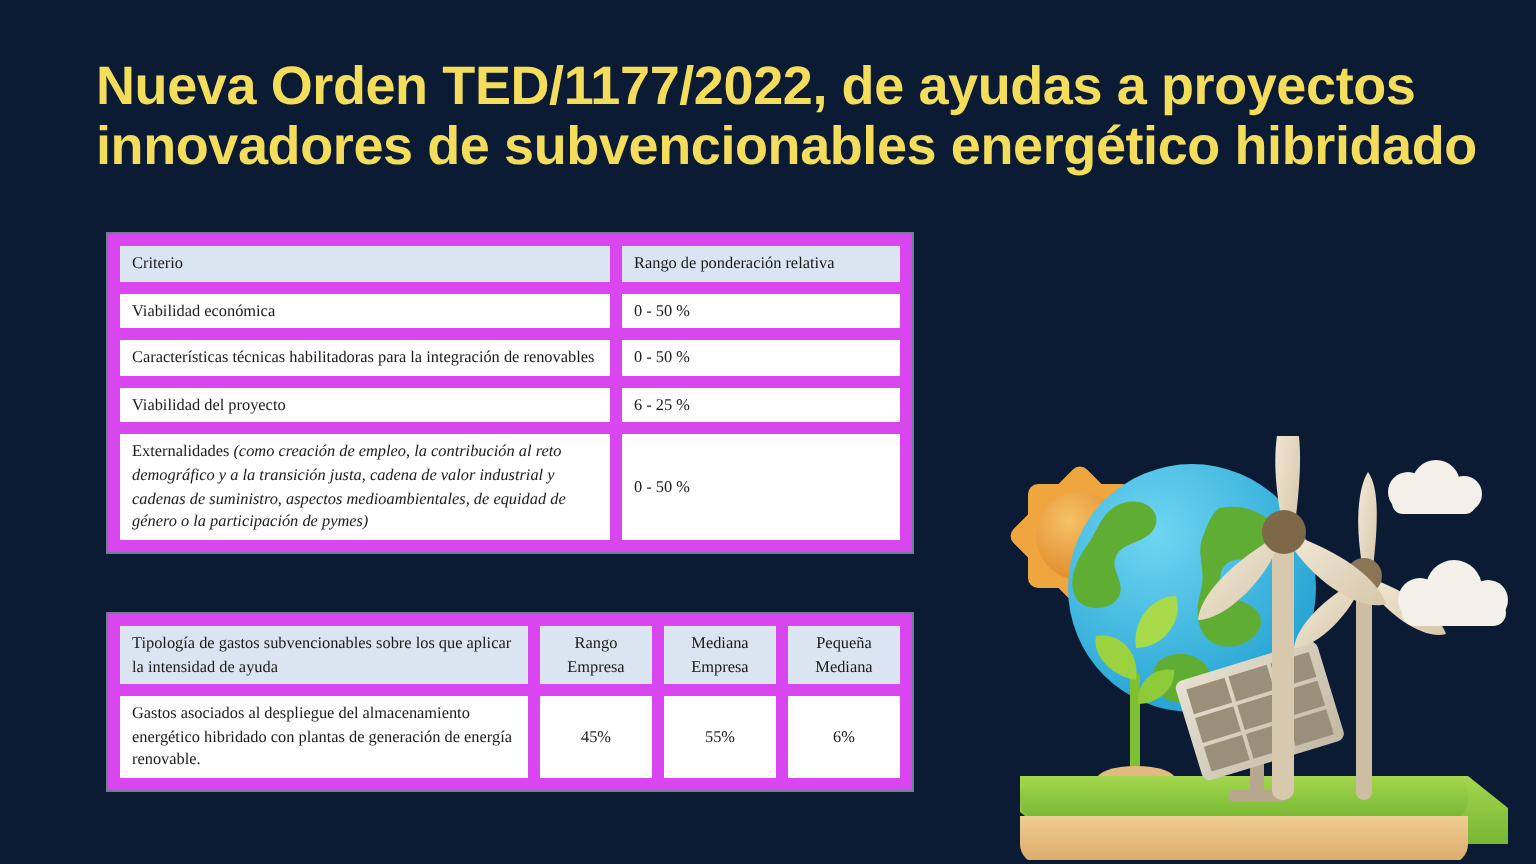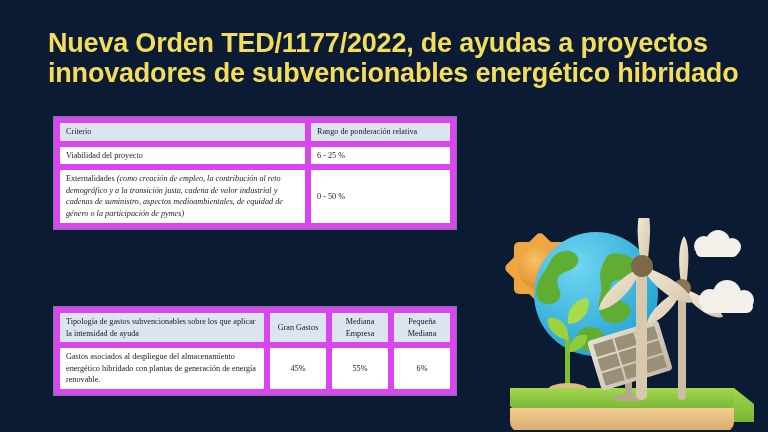--- a/index.html
+++ b/index.html
@@ -98,35 +98,43 @@
     <div class="title-line">innovadores de subvencionables energético hibridado</div>
   </div>
 
   <table class="tbl" id="table-criterios">
     <tbody>
       <tr>
         <td class="hdr c1">Criterio</td>
         <td class="hdr c2">Rango de ponderación relativa</td>
       </tr>
       <tr>
+        <td class="c1">Viabilidad económica</td>
+        <td class="c2">0 - 50 %</td>
+      </tr>
+      <tr>
+        <td class="c1">Características técnicas habilitadoras para la integración de renovables</td>
+        <td class="c2">0 - 50 %</td>
+      </tr>
+      <tr>
         <td class="c1">Viabilidad del proyecto</td>
         <td class="c2">6 - 25 %</td>
       </tr>
       <tr>
         <td class="c1"><span>Externalidades </span><span class="ital">(como creación de empleo, la contribución al reto demográfico y a la transición justa, cadena de valor industrial y cadenas de suministro, aspectos medioambientales, de equidad de género o la participación de pymes)</span></td>
         <td class="c2">0 - 50 %</td>
       </tr>
     </tbody>
   </table>
 
   <table class="tbl" id="table-tipologia">
     <tbody>
       <tr>
         <td class="hdr t1">Tipología de gastos subvencionables sobre los que aplicar la intensidad de ayuda</td>
-        <td class="hdr t2 ctr">Gran Gastos</td>
+        <td class="hdr t2 ctr">Rango Empresa</td>
         <td class="hdr t3 ctr">Mediana Empresa</td>
         <td class="hdr t4 ctr">Pequeña Mediana</td>
       </tr>
       <tr>
         <td class="t1">Gastos asociados al despliegue del almacenamiento energético hibridado con plantas de generación de energía renovable.</td>
         <td class="t2 ctr">45%</td>
         <td class="t3 ctr">55%</td>
         <td class="t4 ctr">6%</td>
       </tr>
     </tbody>

